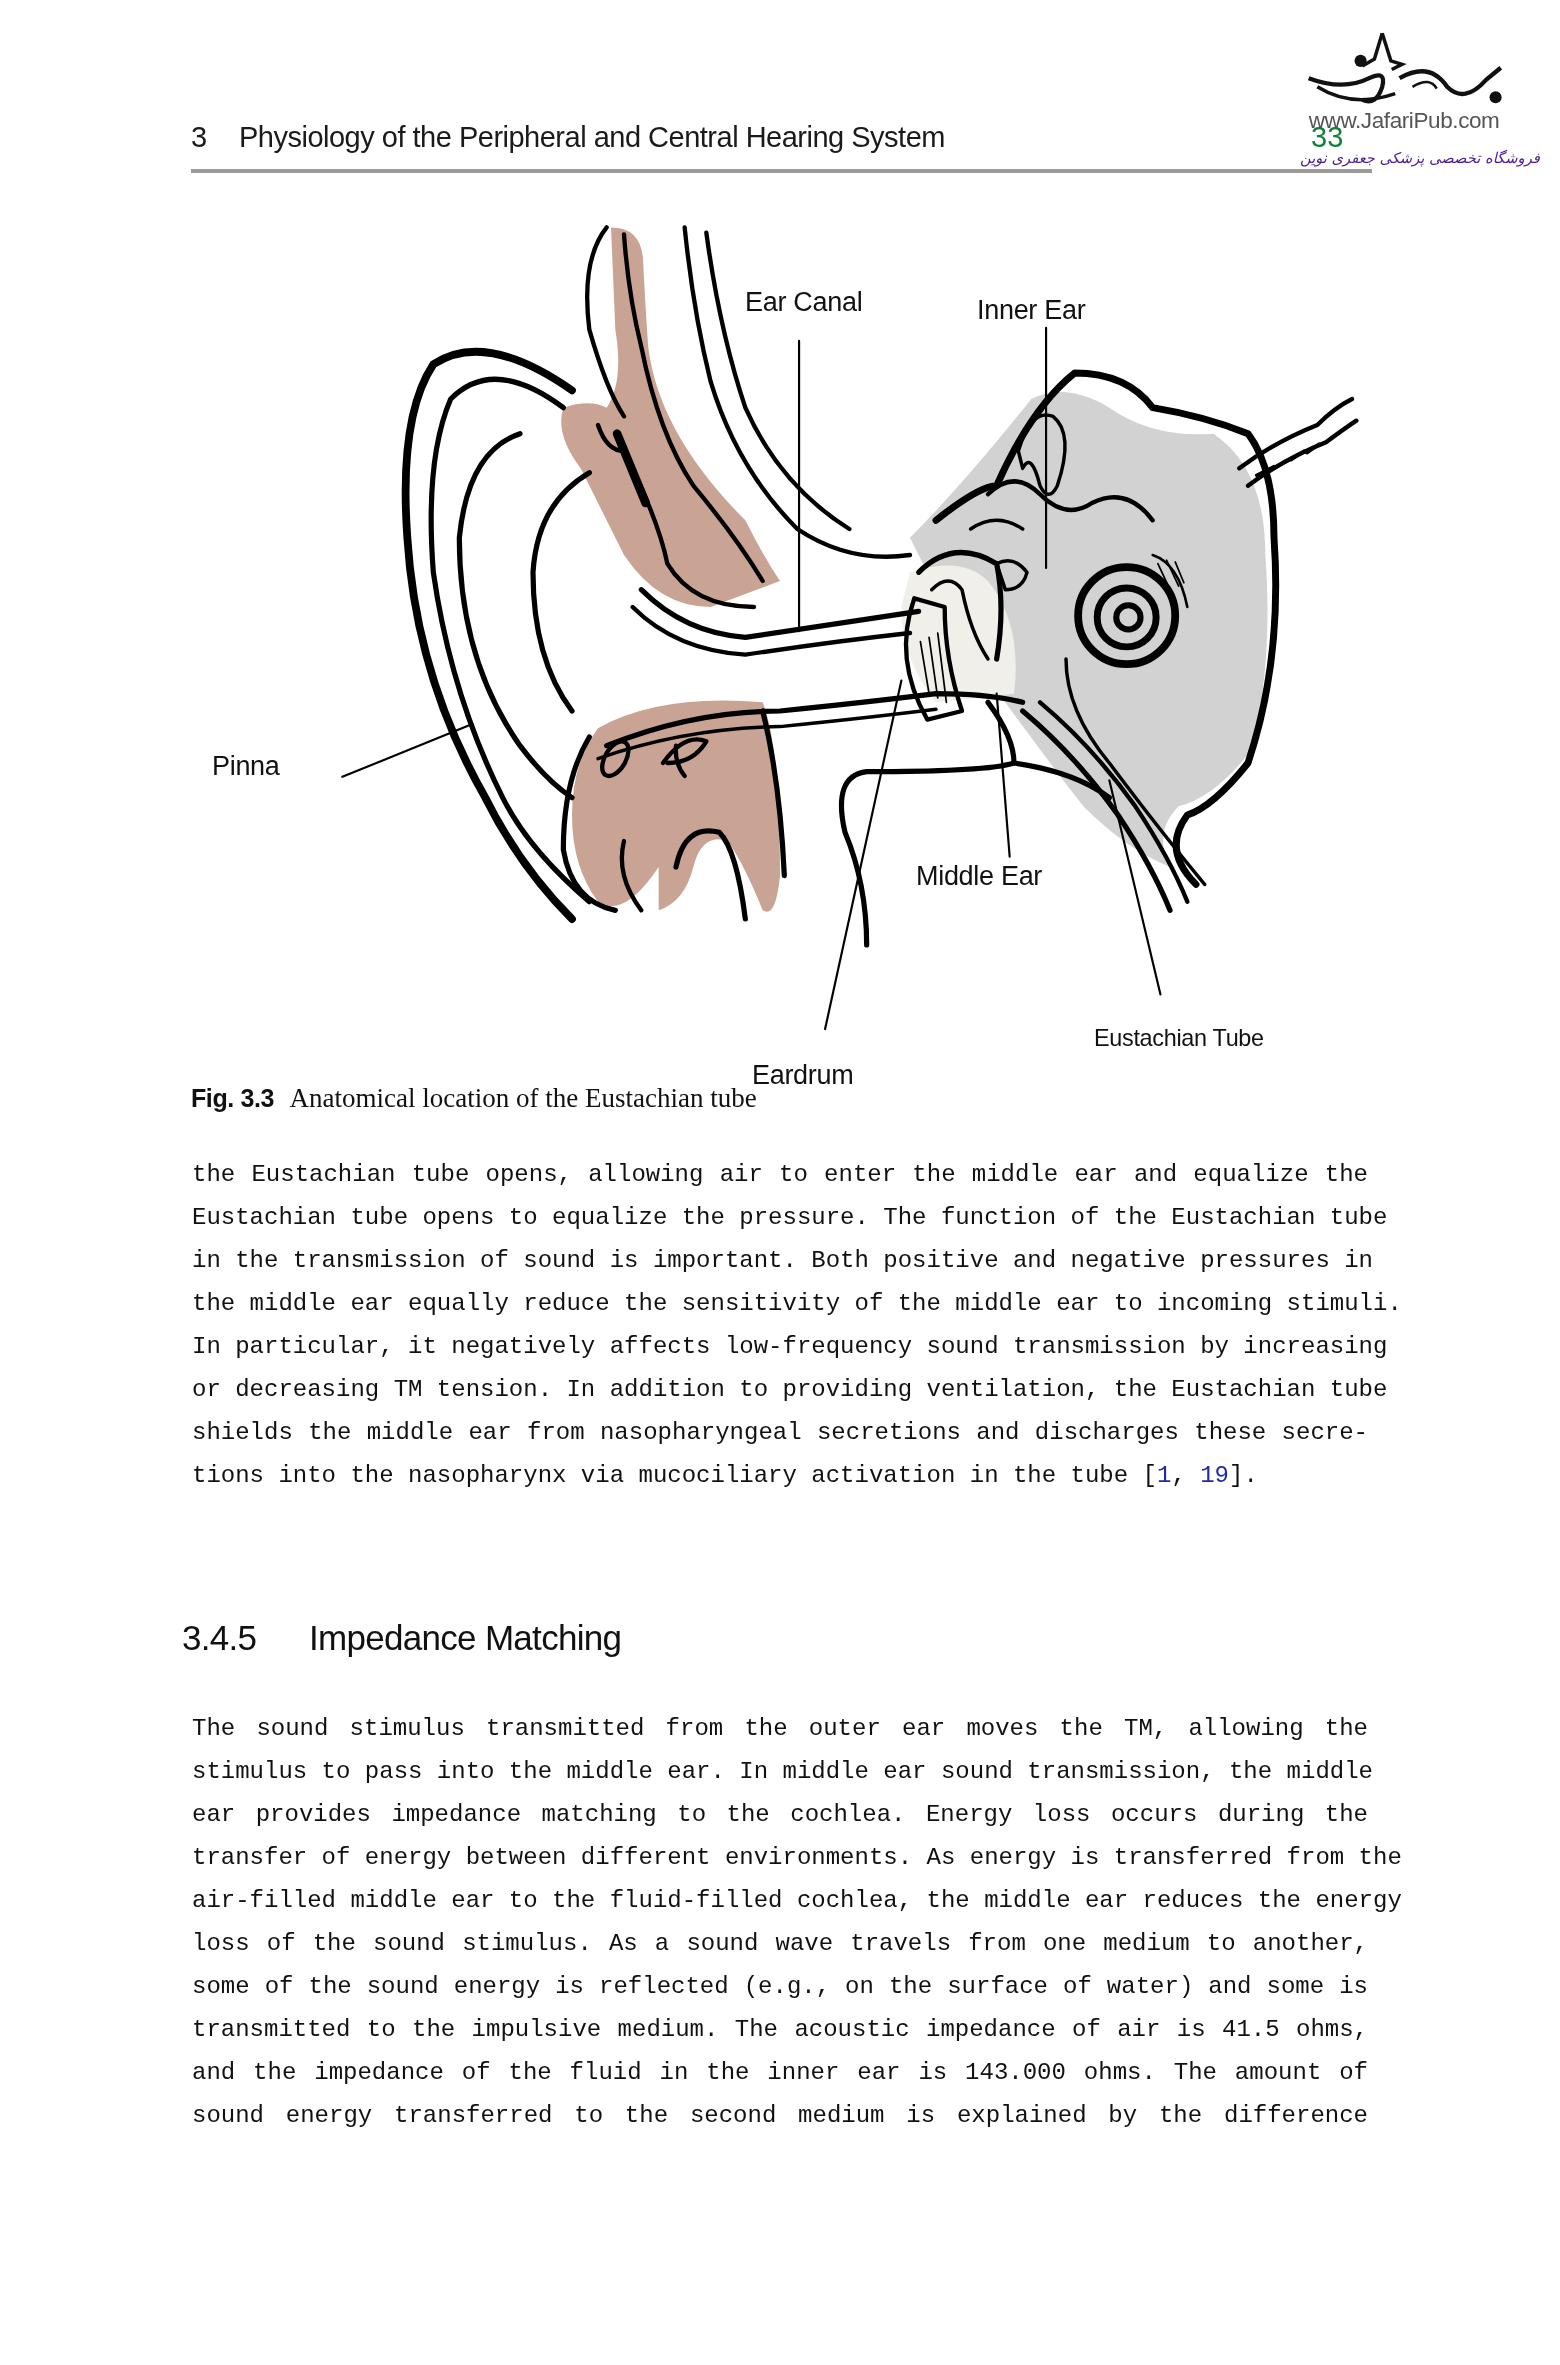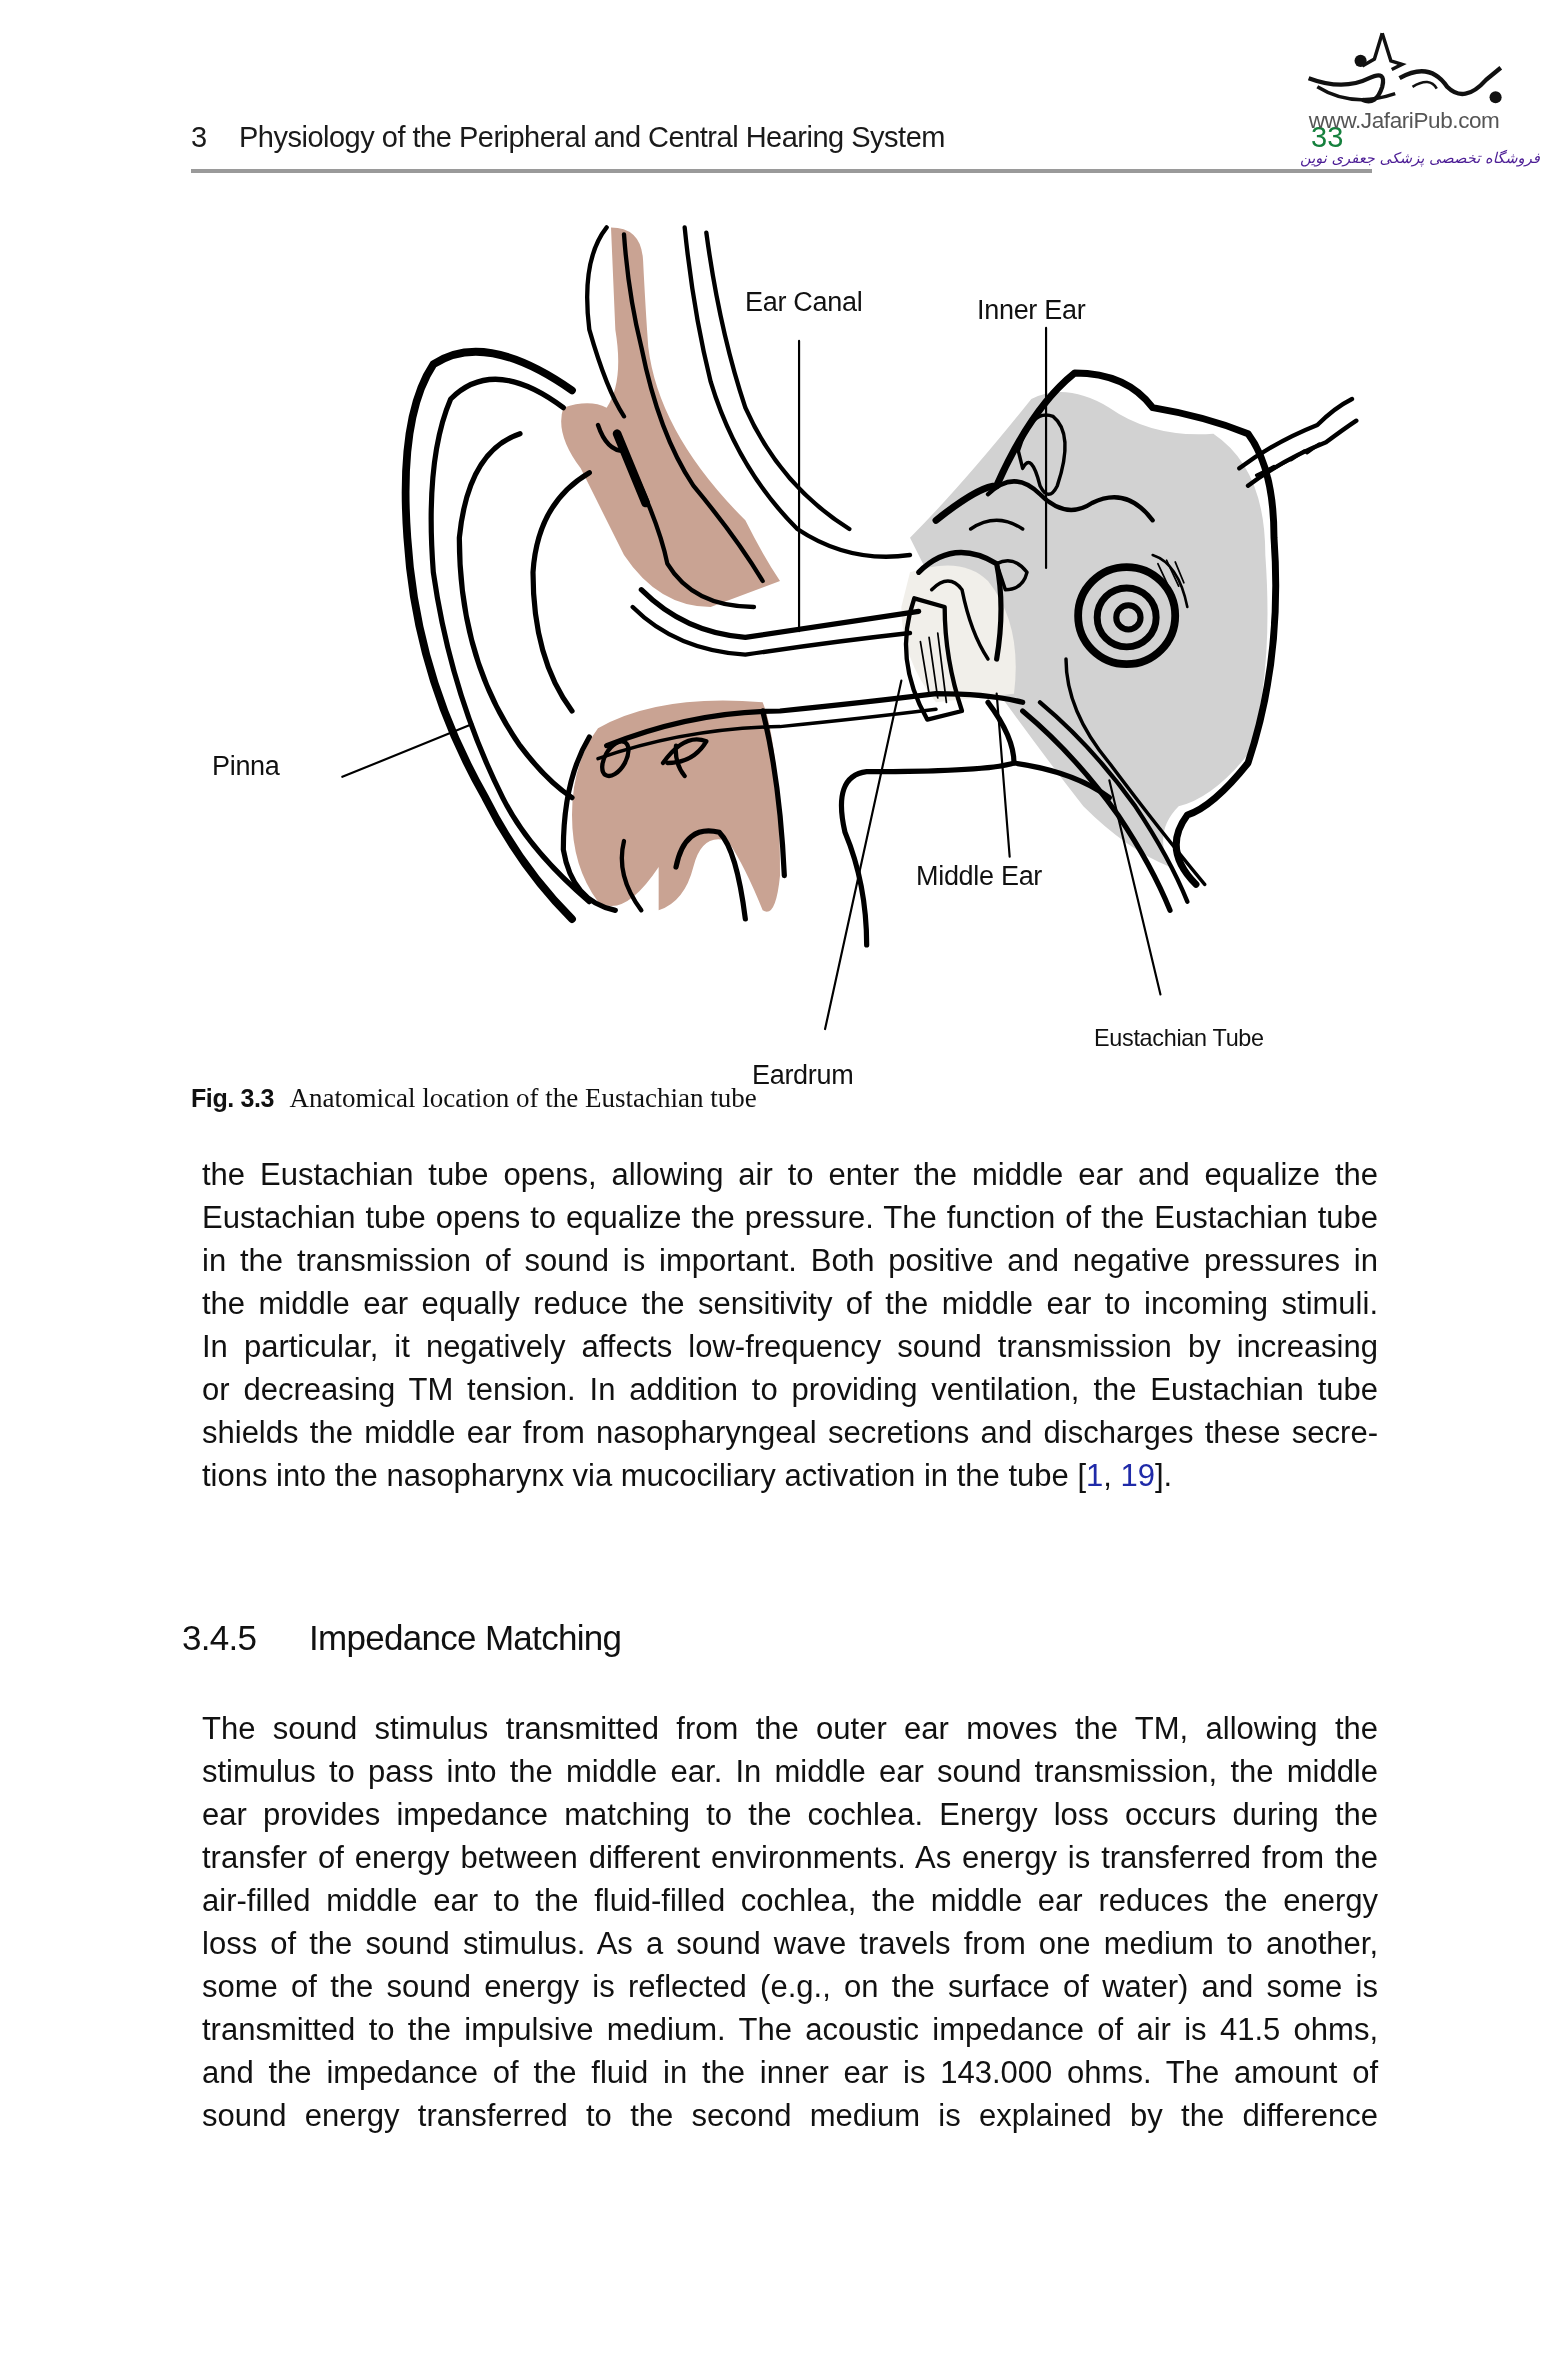--- a/index.html
+++ b/index.html
@@ -9,21 +9,21 @@
   .running-head .chap { display:inline-block; width:48px; }
   .page-num { left:1311px; top:121px; font-family:"Liberation Sans", sans-serif; font-size:29px; color:#15803d; }
   .rule { left:191px; top:169px; width:1181px; height:4.3px; background:#9a9a9a; }
   .logo { left:1300px; top:26px; width:225px; height:147px; }
   .logo .url { position:absolute; left:8.7px; top:82px; font-family:"Liberation Sans", sans-serif; font-size:22.5px; color:#555; letter-spacing:-0.4px; }
   .logo .fa { position:absolute; left:0px; top:123px; font-family:"DejaVu Sans", sans-serif; font-size:14.7px; color:#4c1d95; direction:rtl; white-space:nowrap;font-style:italic; }
   .figure { left:0; top:191px; width:1560px; height:884px; }
   .lbl { position:absolute; font-family:"Liberation Sans", sans-serif; color:#111; white-space:nowrap; letter-spacing:-0.3px; }
   .caption { left:191px; top:1083px; font-family:"Liberation Serif", serif; font-size:27px; white-space:nowrap; }
   .caption .fig-label { font-family:"Liberation Sans", sans-serif; font-weight:bold; font-size:25px; margin-right:15.6px; letter-spacing:-0.4px; }
-  .body-text { position:absolute; left:202px; width:1176px; font-family:Liberation Sans, sans-serif; font-size:31px; line-height:43px; text-align:justify; color:#111; }
+  .body-text { position:absolute; left:192px; width:1176px; font-family:Liberation Mono, monospace; font-size:24px; line-height:43px; text-align:justify; color:#111; }
   .body-text .line { display:block; height:43px; text-align:justify; text-align-last:justify; white-space:nowrap; overflow:visible; }
   .body-text .line.last { text-align-last:left; }
   .cite { color:#1f2aa8; }
   .section-head { left:182px; top:1618px; font-family:"Liberation Sans", sans-serif; font-weight:normal; font-size:35px; white-space:nowrap; letter-spacing:-0.7px; }
   .section-head .num { display:inline-block; width:127px; }
 </style>
 </head>
 <body>
 
 <div class="abs running-head">

